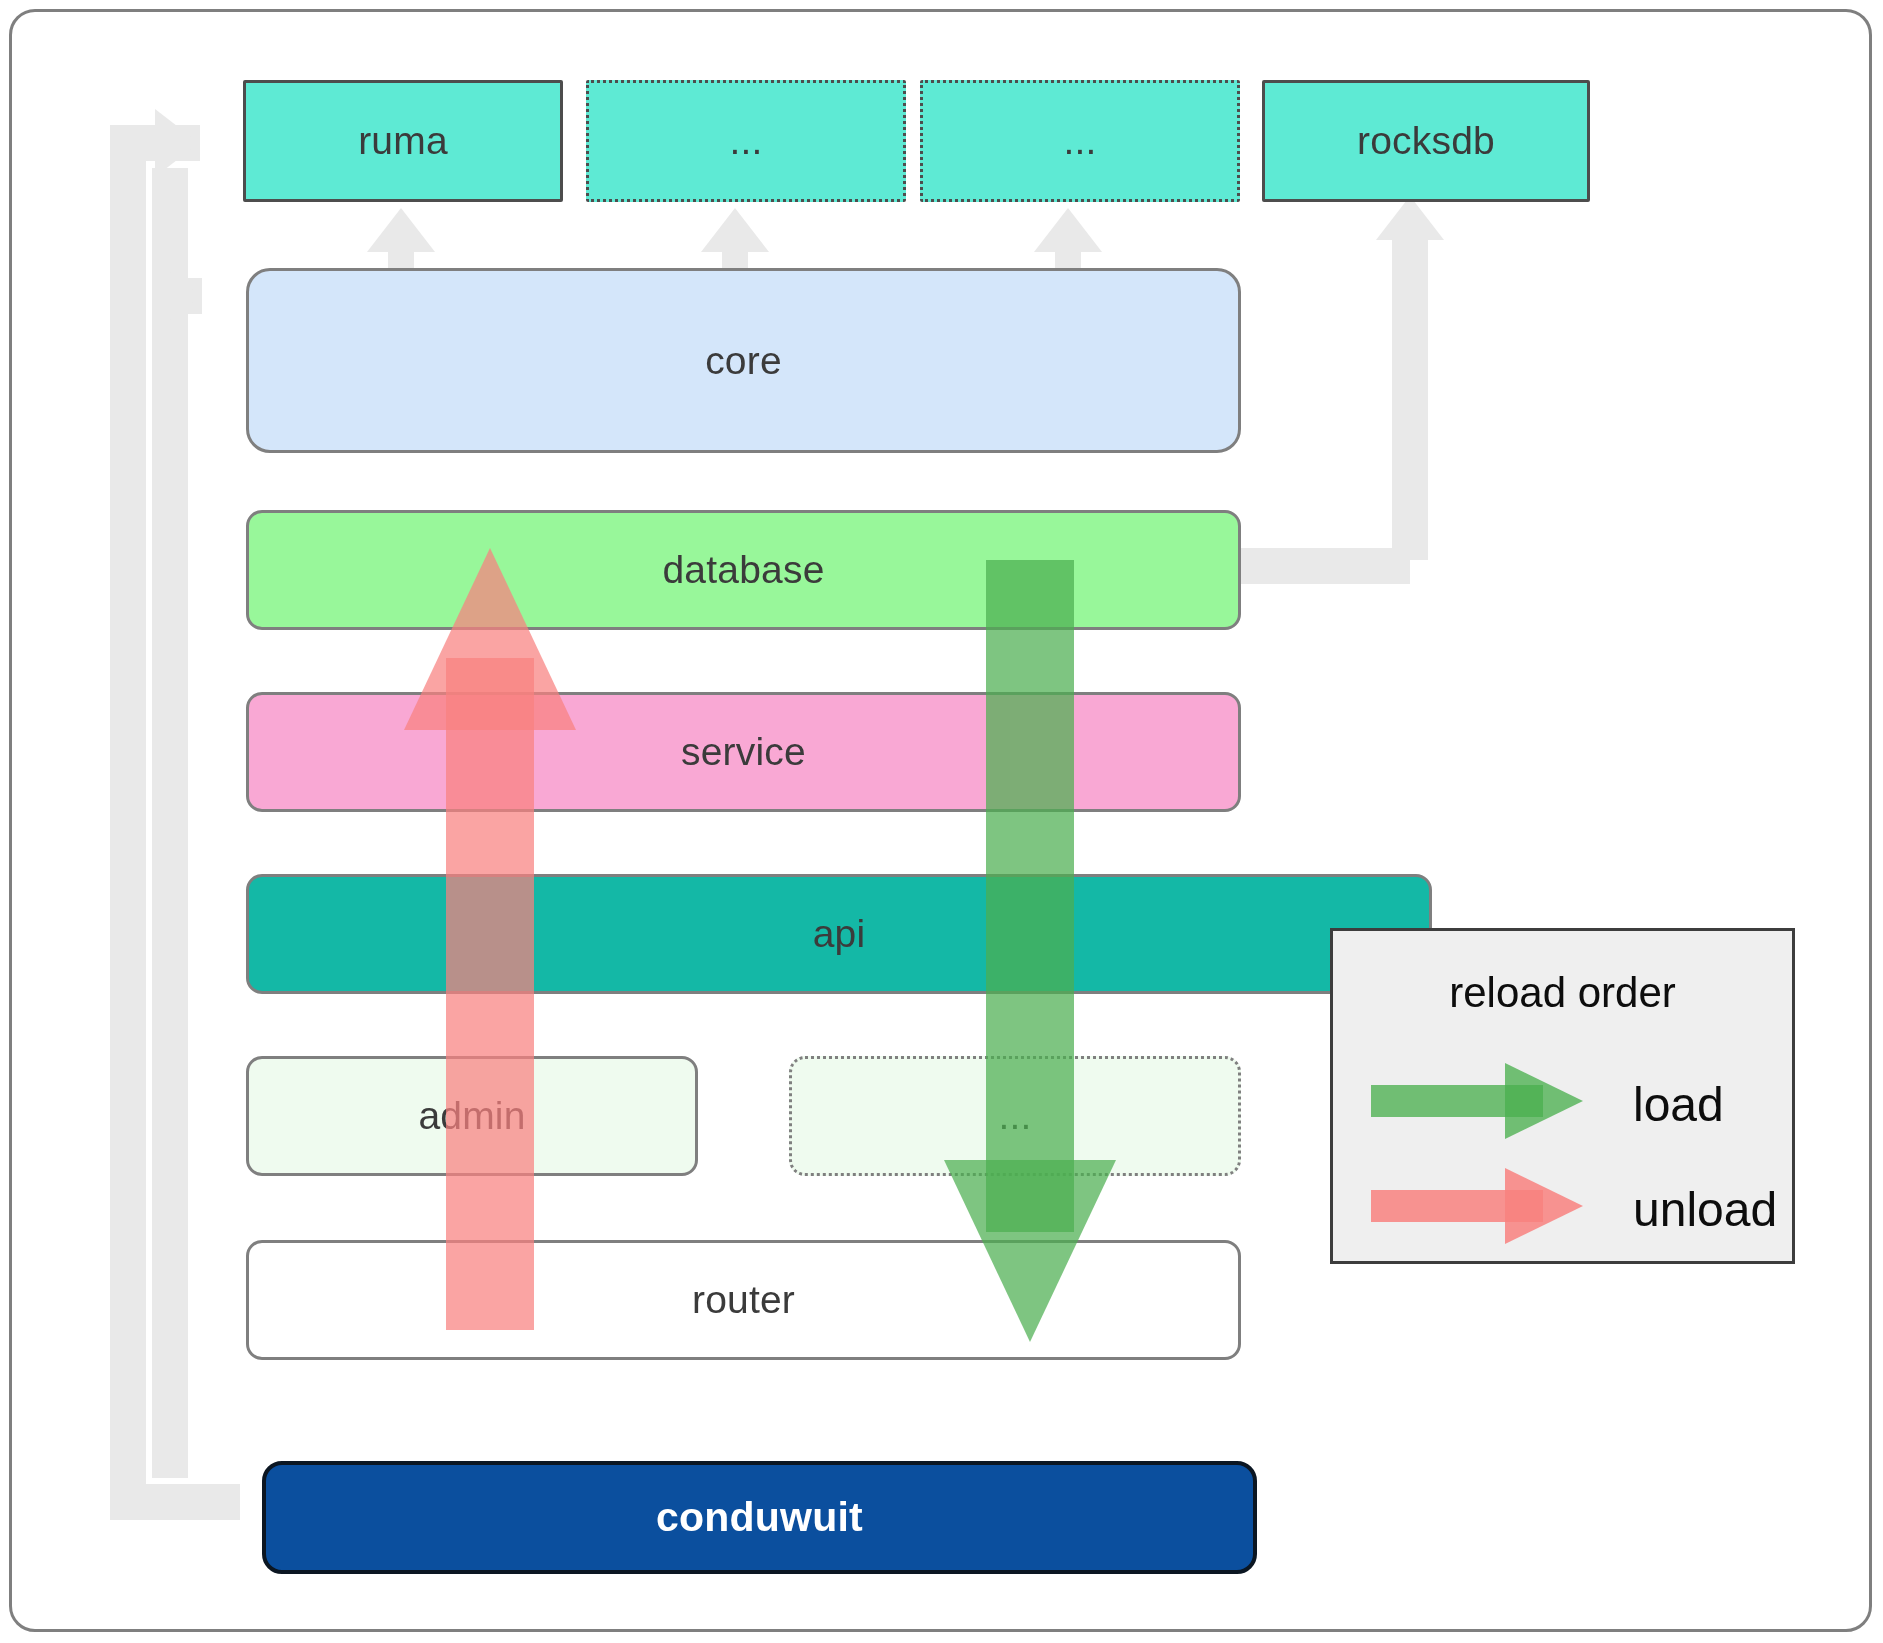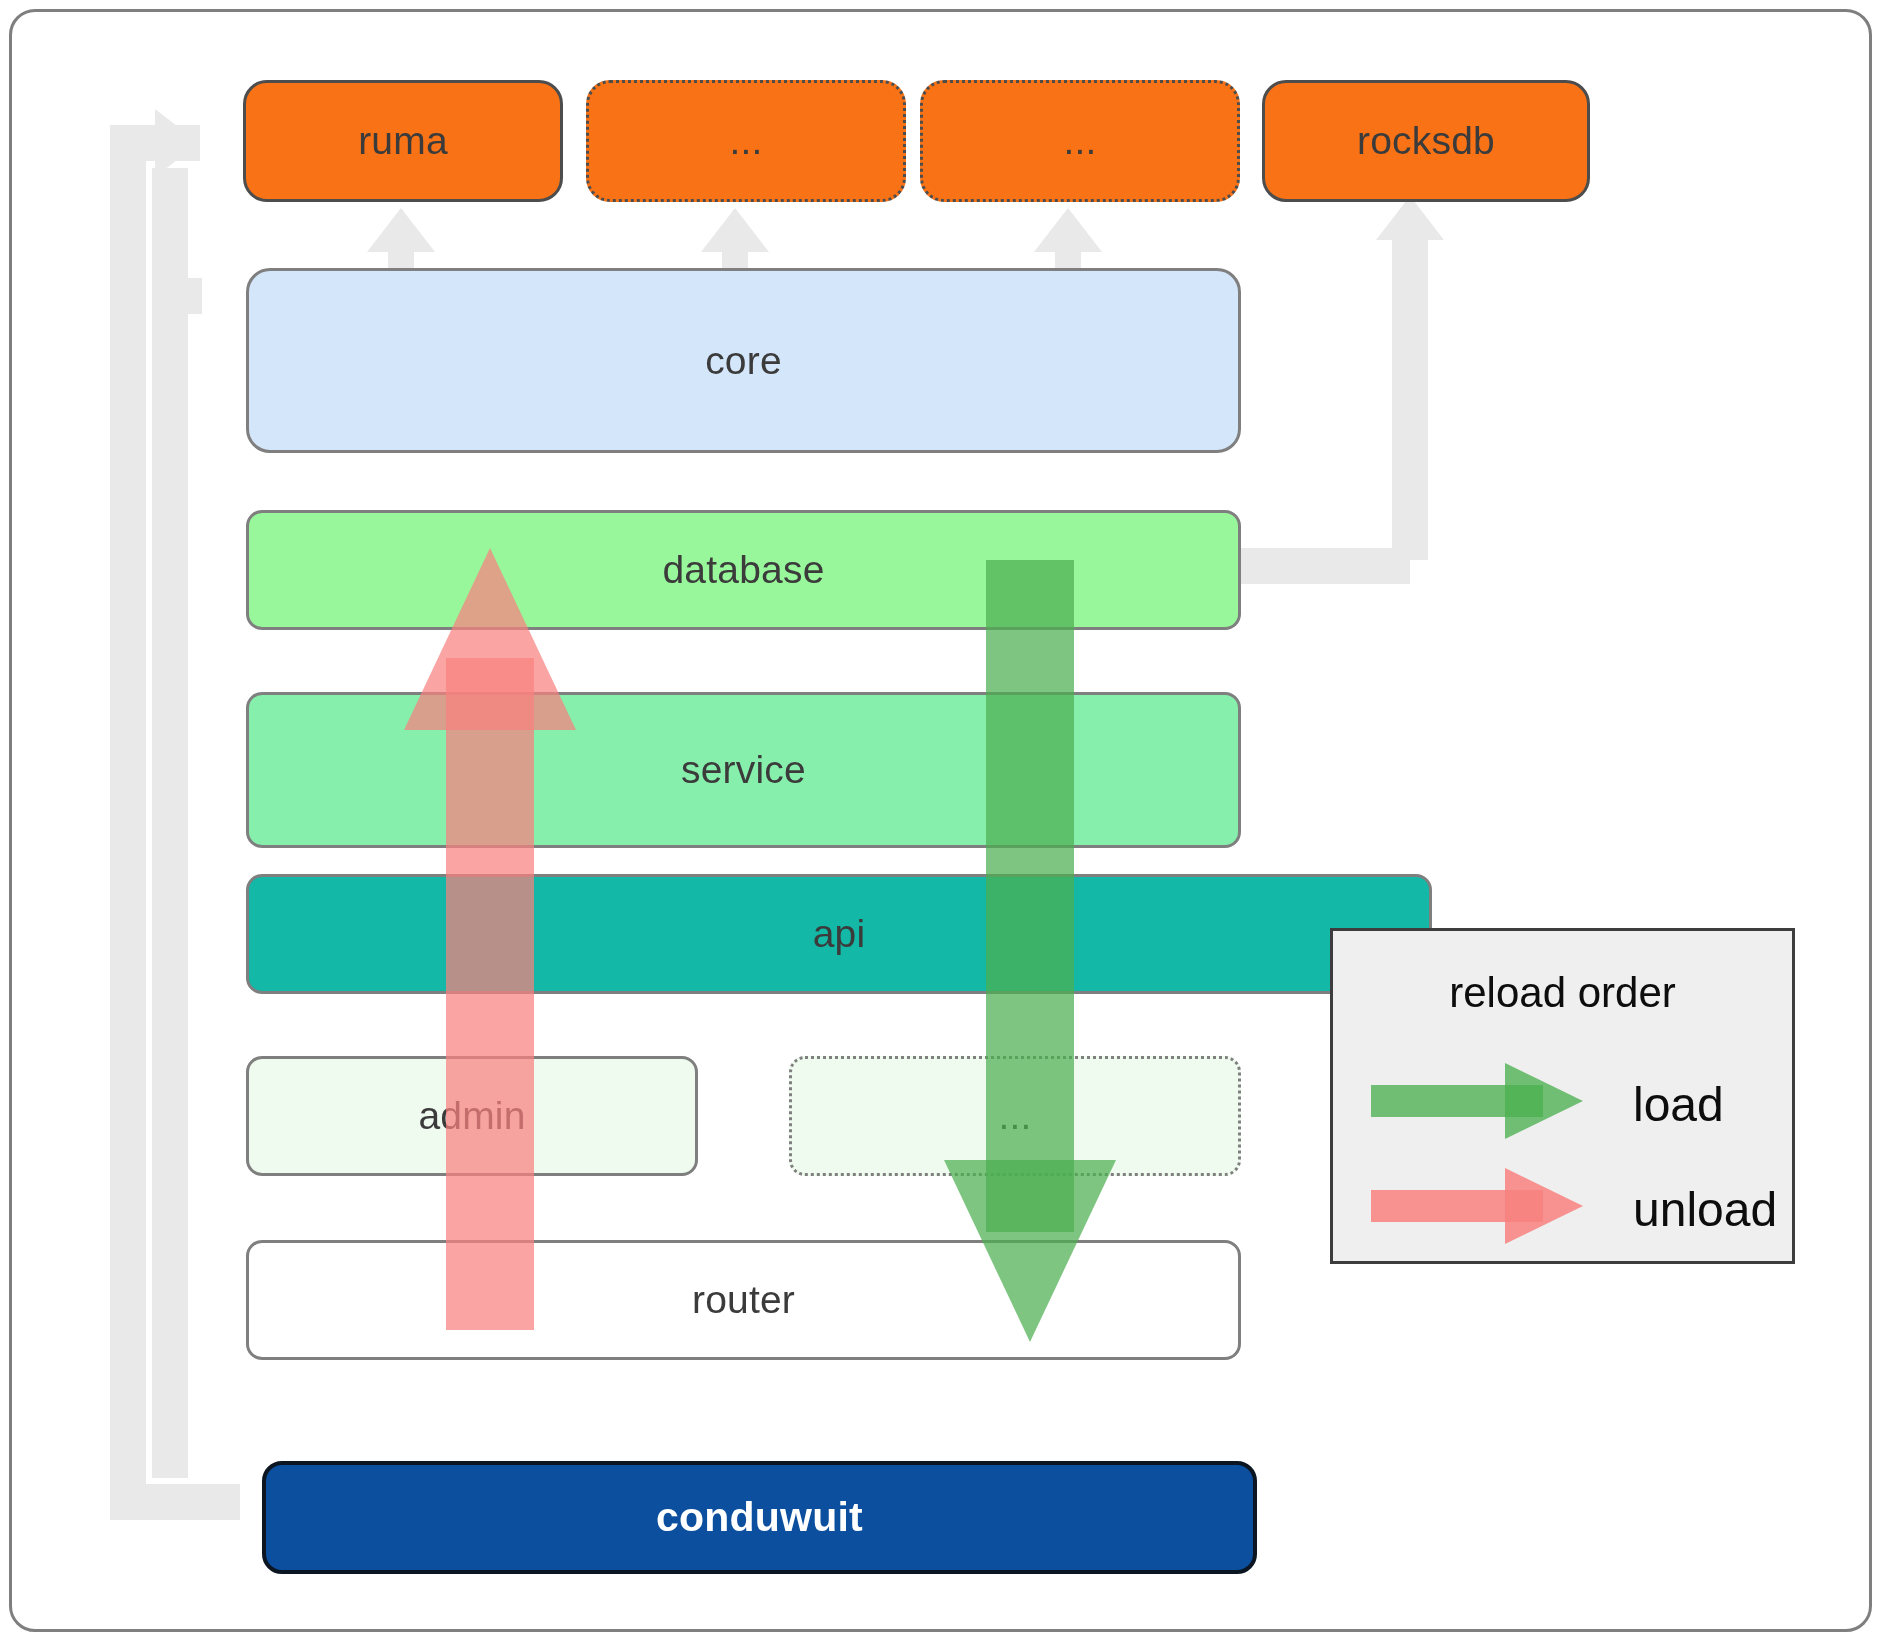--- a/index.html
+++ b/index.html
@@ -15,21 +15,21 @@
 
   .box{
     position:absolute;box-sizing:border-box;
     display:flex;align-items:center;justify-content:center;
     border-radius:14px;
     font-size:39px;color:#3b3b3b;
     letter-spacing:.2px;
   }
 
   
-  .dep{background:#f97316;border:3px solid #4d4d4d;border-radius:24px;}
+  .dep{background:#5eead4;border:3px solid #4d4d4d;border-radius:2px;}
   .dep.dotted{border:3px dotted #4d4d4d;}
 
   
   .core{background:#d4e6fa;border:3px solid #7f7f7f;border-radius:24px;}
 
   
   .layer{border:3px solid #7f7f7f;border-radius:16px;}
   .layer.dotted{border:3px dotted #7f7f7f;}
 
   
@@ -112,21 +112,21 @@
   </div>
 
   <div class="box core nosel" style="left:246px;top:268px;width:995px;height:185px;">
     <span>core</span>
   </div>
 
   <div class="box layer nosel" style="left:246px;top:510px;width:995px;height:120px;background:#98f79a;">
     <span>database</span>
   </div>
 
-  <div class="box layer nosel" style="left:246px;top:692px;width:995px;height:156px;background:#86efac;">
+  <div class="box layer nosel" style="left:246px;top:692px;width:995px;height:120px;background:#f9a8d4;">
     <span>service</span>
   </div>
 
   <div class="box layer nosel" style="left:246px;top:874px;width:1186px;height:120px;background:#14b8a6;">
     <span>api</span>
   </div>
 
   <div class="box layer nosel" style="left:246px;top:1056px;width:452px;height:120px;background:#effbef;">
     <span>admin</span>
   </div>

